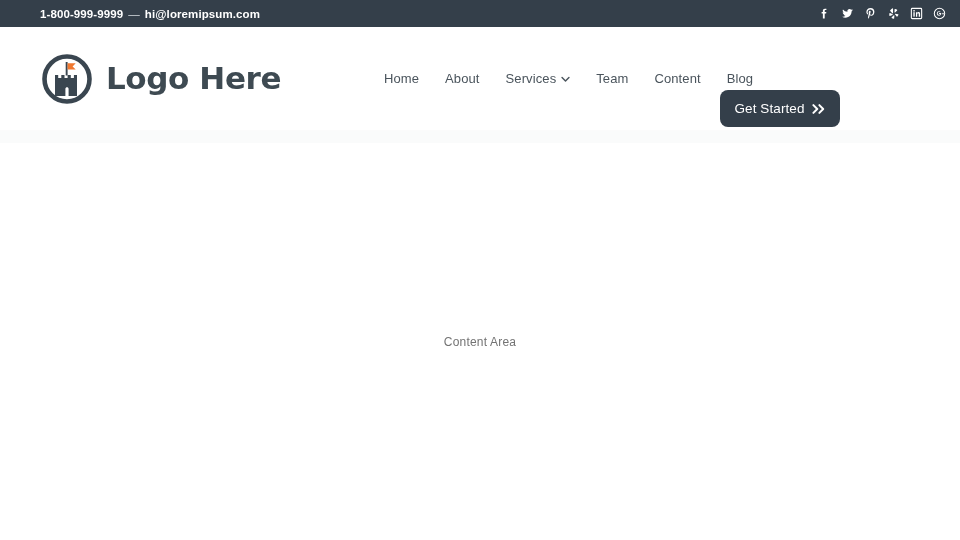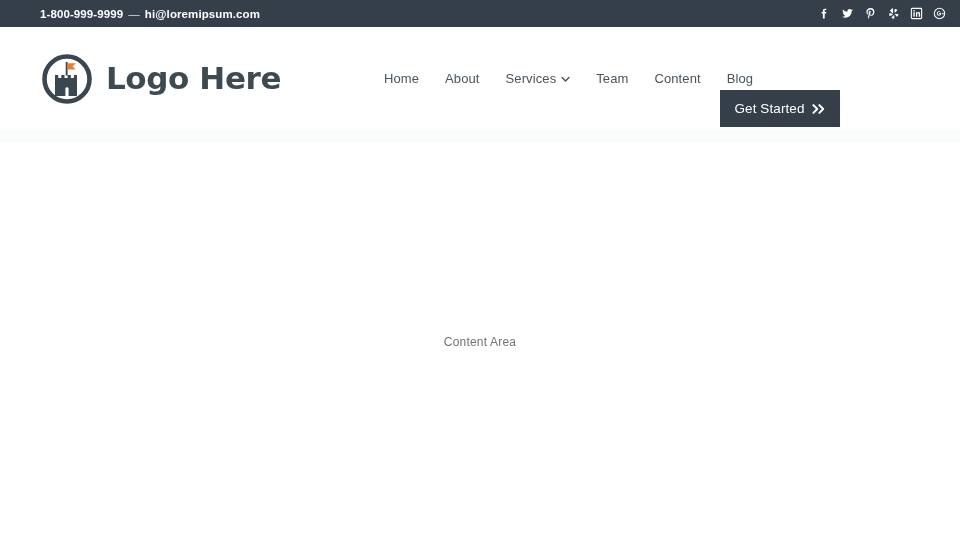--- a/index.html
+++ b/index.html
@@ -118,21 +118,21 @@
     left: 720px;
     top: 63px;
   }
   .cta-button {
     background: #343f4a;
     color: #ffffff;
     font-size: 13.5px;
     width: 120px;
     height: 37px;
     border: none;
-    border-radius: 0;
+    border-radius: 8px;
     display: flex;
     align-items: center;
     justify-content: center;
     gap: 7px;
     cursor: pointer;
     font-family: "Liberation Sans", sans-serif;
     letter-spacing: 0.1px;
     padding: 0;
   }
   .cta-arrows {

